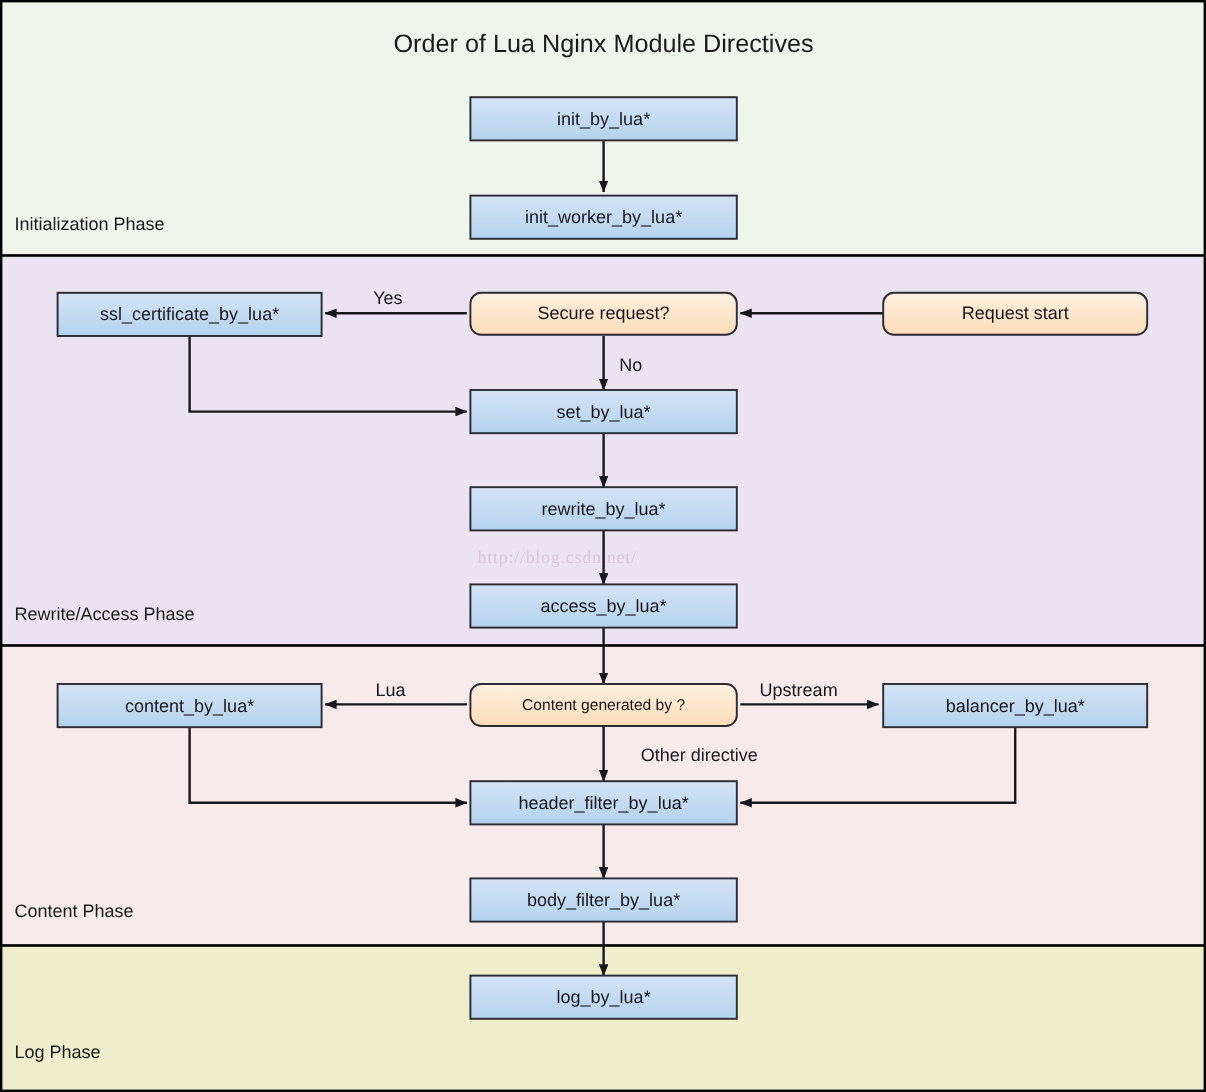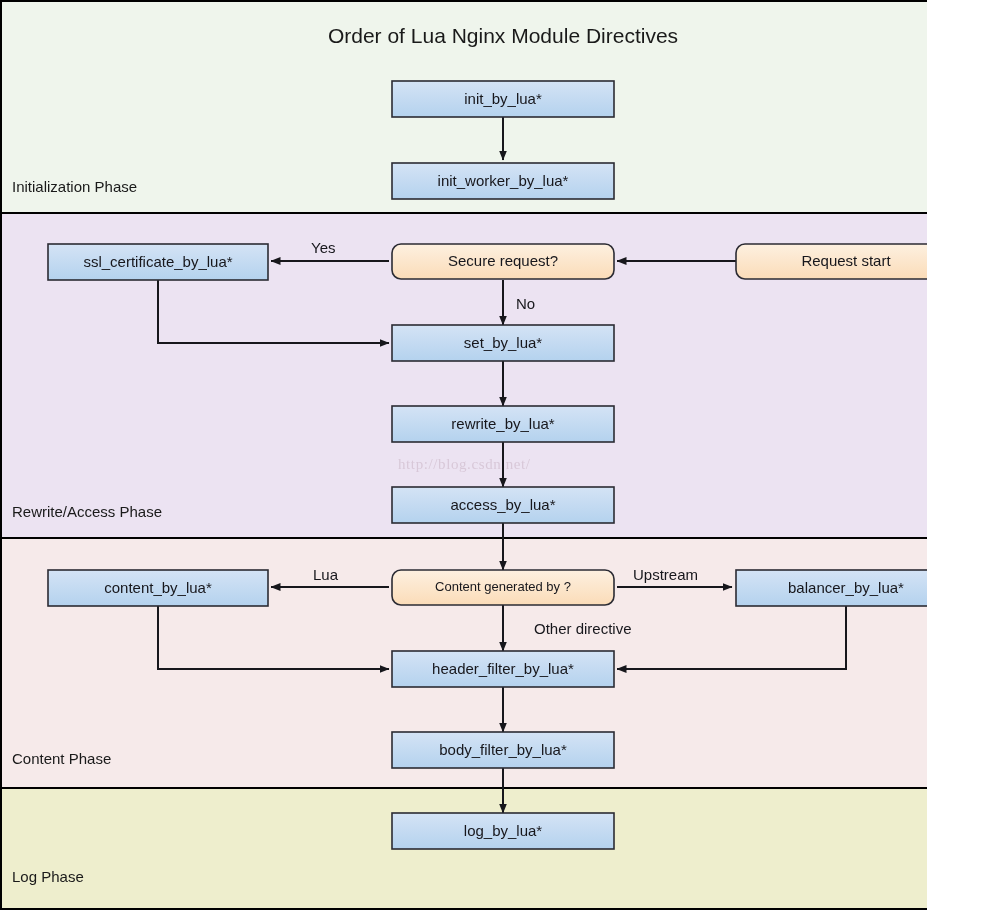--- a/index.html
+++ b/index.html
@@ -2,21 +2,21 @@
 <html><head>
 <meta charset="utf-8">
 <style>
   html, body {
     margin: 0;
     padding: 0;
     background: #ffffff;
   }
   #diagram-root {
     position: relative;
-    width: 927px;
+    width: 1005px;
     height: 910px;
     background: #eab308;
     font-family: "Liberation Sans", sans-serif;
     overflow: hidden;
   }
   svg.flow {
     display: block;
     width: 1005px;
     height: 910px;
   }

